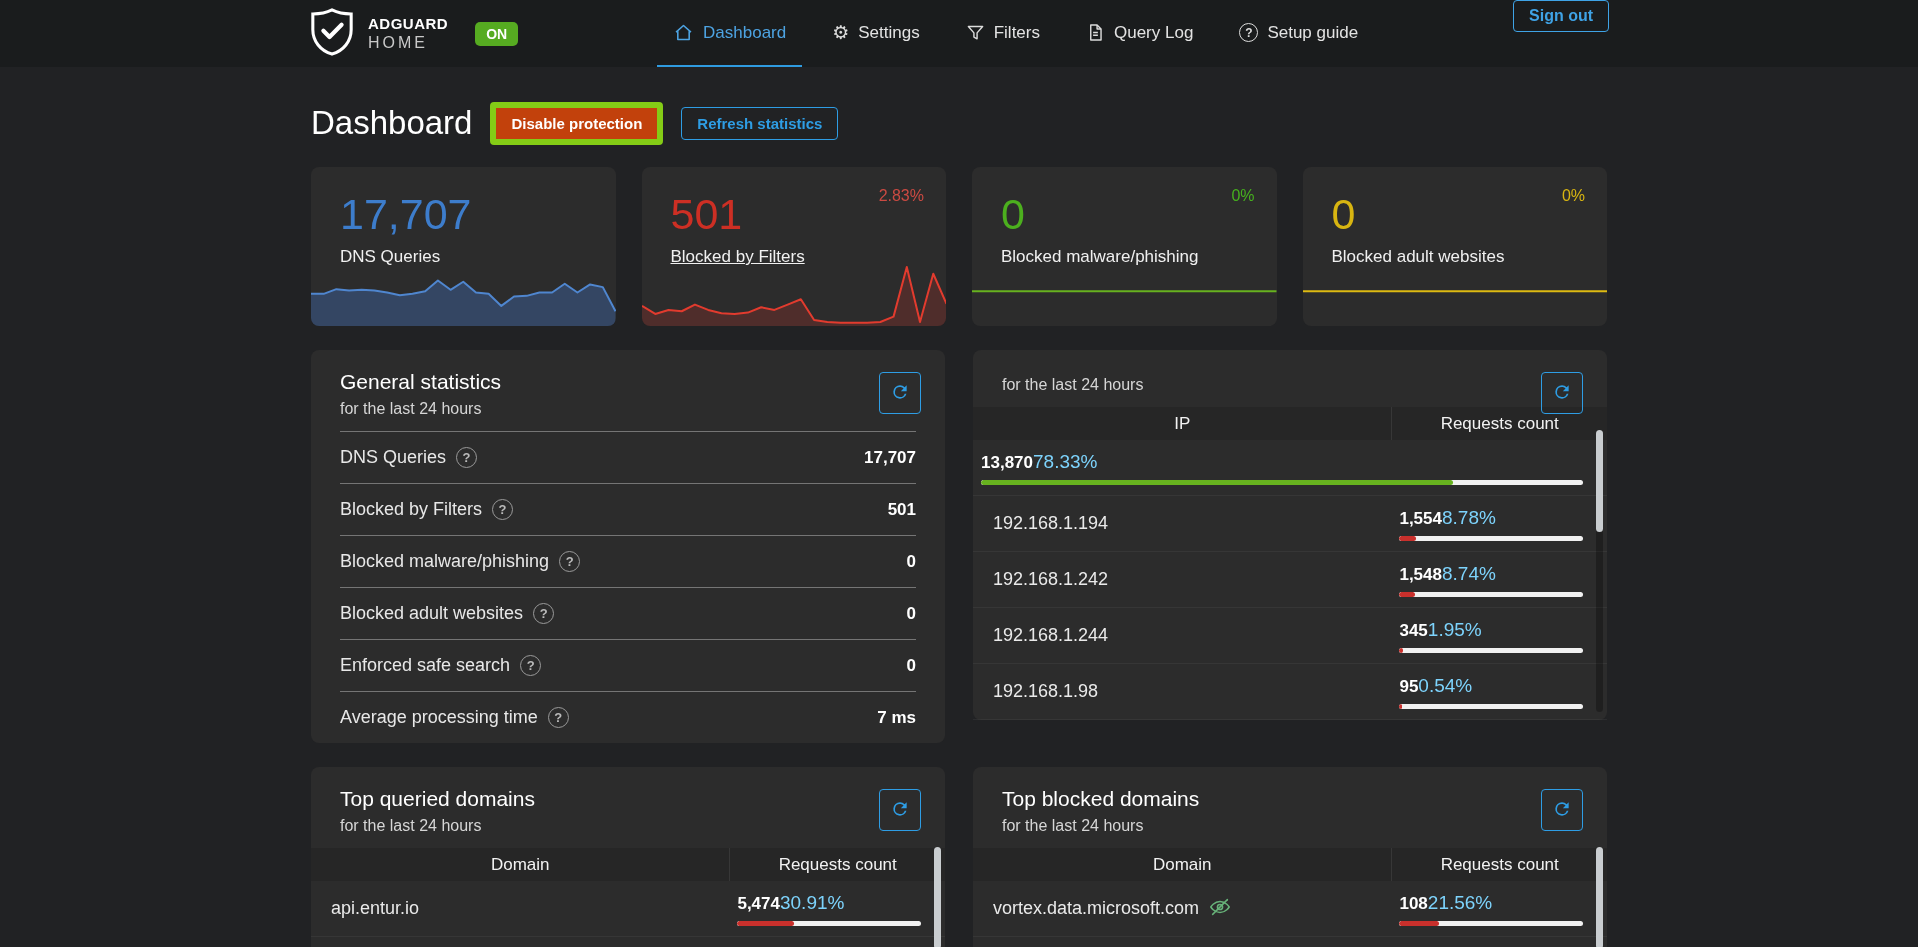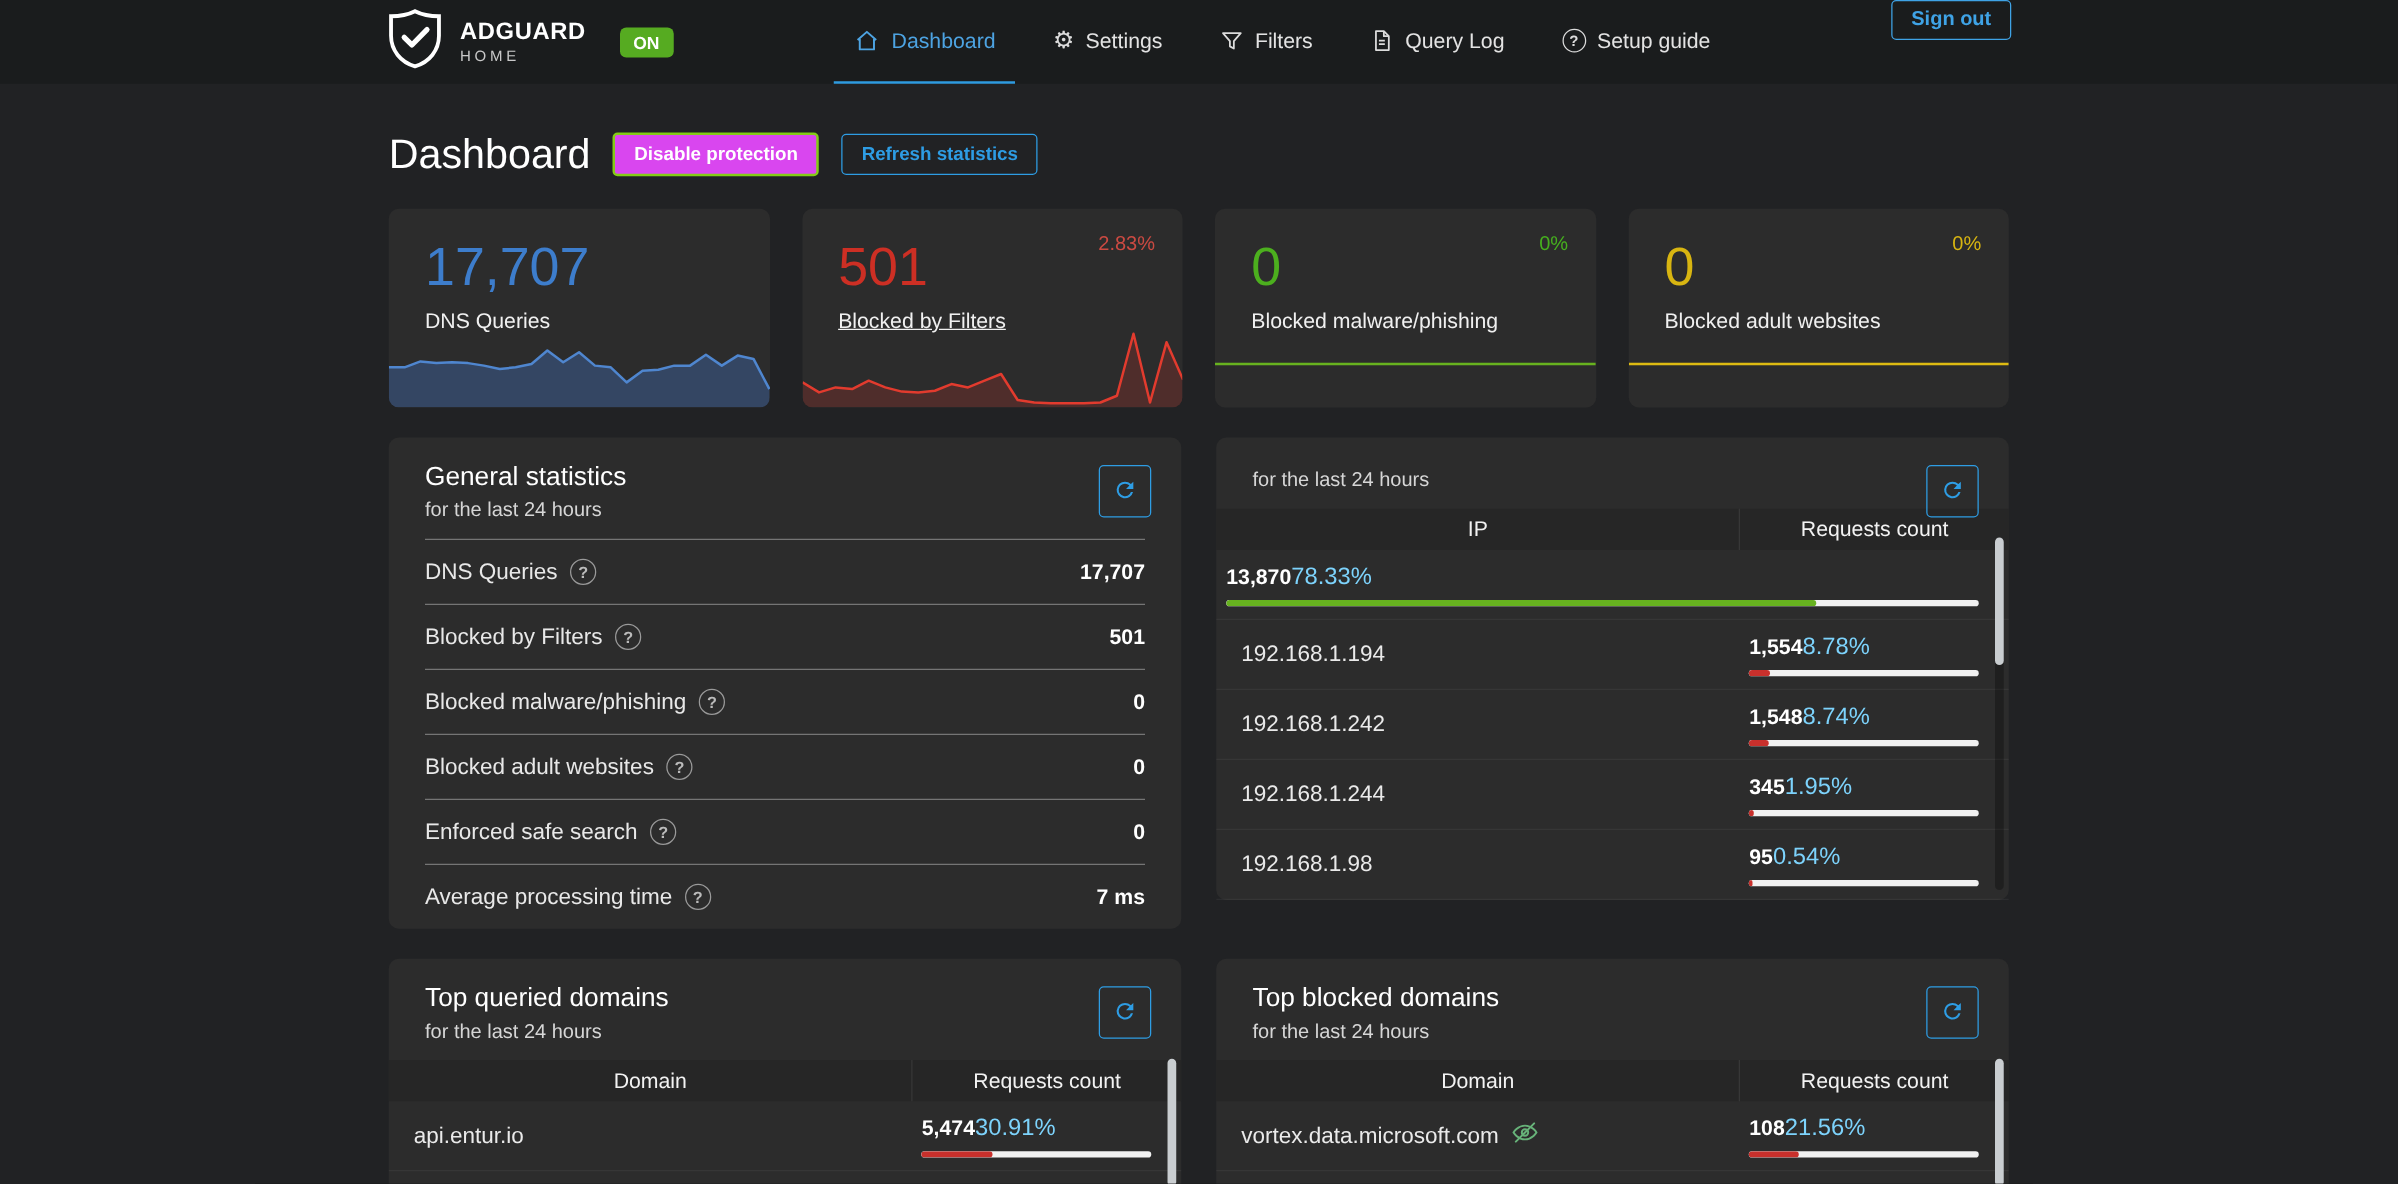--- a/index.html
+++ b/index.html
@@ -5,38 +5,38 @@
   * { margin:0; padding:0; box-sizing:border-box; }
   body { font-family:"Liberation Sans","DejaVu Sans",sans-serif; background:#191919; }
   .viewport { width:1918px; height:947px; overflow:hidden; position:relative; background:#212224; }
 
   
   .topbar { height:67px; background:#1a1c1d; display:flex; align-items:stretch; }
   .topbar-inner { width:1300px; margin:0 auto; display:flex; align-items:stretch; }
   .brand { display:flex; align-items:center; gap:13px; }
   .logo-shield { flex:0 0 auto; }
   .brand-text { line-height:1; }
-  .brand-name { font-size:19px; font-weight:700; color:#ffffff; letter-spacing:0.5px; }
-  .brand-sub { font-size:12px; color:#c9c9c9; letter-spacing:3px; margin-top:4px; }
+  .brand-name { font-size:15px; font-weight:700; color:#ffffff; letter-spacing:0.5px; }
+  .brand-sub { font-size:16px; color:#c9c9c9; letter-spacing:3px; margin-top:4px; }
   .on-badge { margin-left:14px; background:#56ab21; color:#fff; font-size:14px; font-weight:700; padding:4px 11px; border-radius:5px; }
   .nav { flex:1; display:flex; justify-content:center; align-items:stretch; gap:14px; }
   .nav-item { display:flex; align-items:center; gap:9px; padding:0 16px; color:#e3e3e3; font-size:17px; cursor:pointer; border-bottom:2px solid transparent; }
   .nav-item .nav-ico { display:flex; align-items:center; color:#dcdcdc; font-size:19px; }
   .nav-item.active { color:#4da3e2; border-bottom-color:#2f9be0; }
   .nav-item.active .nav-ico { color:#4da3e2; }
   .qcircle { display:inline-flex; width:19px; height:19px; border:1.6px solid currentColor; border-radius:50%; align-items:center; justify-content:center; font-size:12px; font-weight:700; }
   .signout-wrap { display:flex; align-items:flex-start; }
   .signout-btn { background:transparent; border:1px solid #3fa3e6; color:#3fa3e6; font-size:16px; font-weight:600; padding:6px 15px; border-radius:4px; cursor:pointer; font-family:inherit; }
 
   
   .main { width:1296px; margin:0 auto; padding-top:34px; }
   .page-head { display:flex; align-items:center; gap:18px; }
   .page-title { font-size:33px; font-weight:400; color:#ffffff; line-height:44px; }
   .btn { font-family:inherit; font-size:15px; font-weight:600; border-radius:4px; padding:7px 15px; cursor:pointer; }
-  .btn-gray { background:#d946ef; border:2px solid #84cc16; color:#ffffff; }
+  .btn-gray { background:#c2410c; border:6px solid #84cc16; color:#ffffff; }
   .btn-blue-outline { background:transparent; border:1px solid #2e9de4; color:#2e9de4; }
 
   
   .cards { margin-top:22px; display:grid; grid-template-columns:repeat(4,1fr); gap:26px; }
   .card { position:relative; background:#2c2c2c; border-radius:8px; height:159px; overflow:hidden; }
   .card-value { position:absolute; top:26px; left:29px; font-size:43px; line-height:1; }
   .card-label { position:absolute; top:80px; left:29px; font-size:17px; color:#f0f0f0; }
   .card-label.linked { text-decoration:underline; cursor:pointer; }
   .card-percent { position:absolute; top:20px; right:22px; font-size:16px; }
   .tone-blue  .card-value { color:#3d7dcc; }

